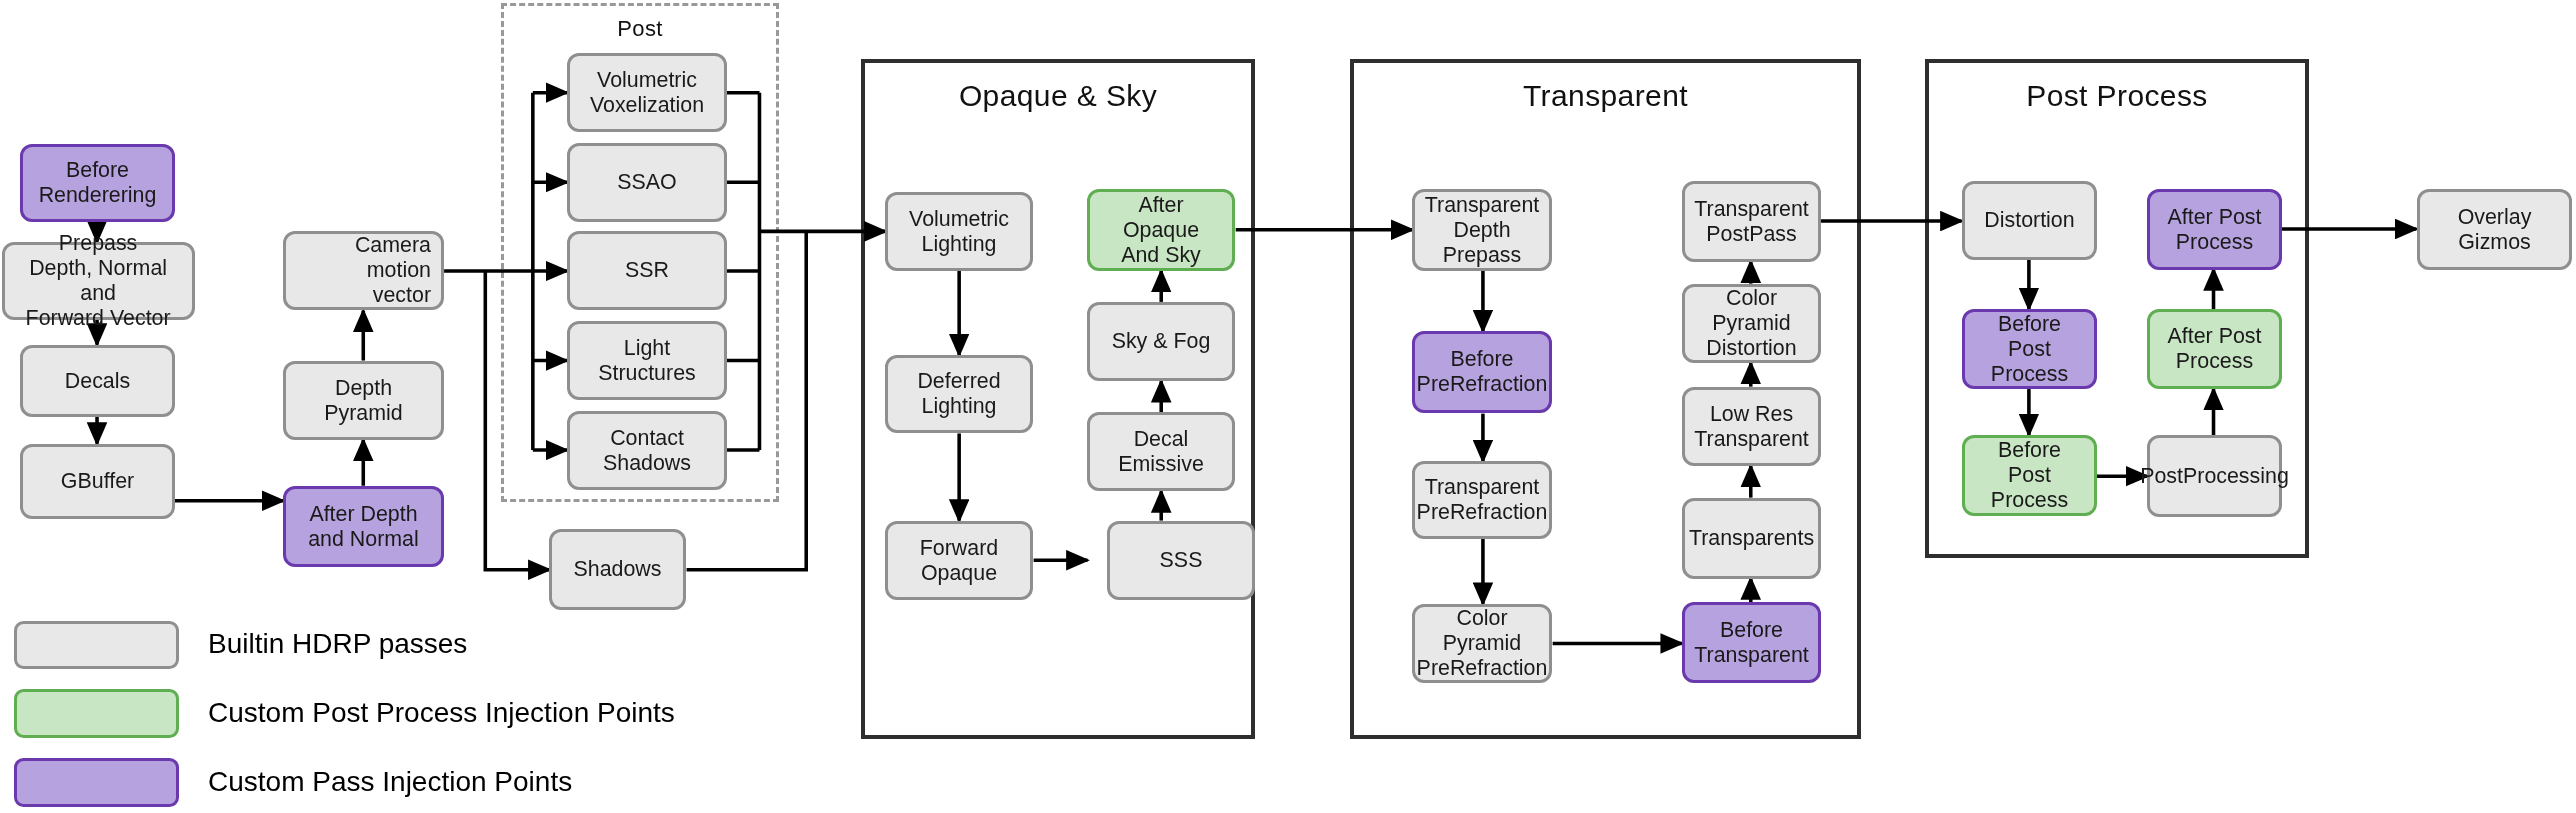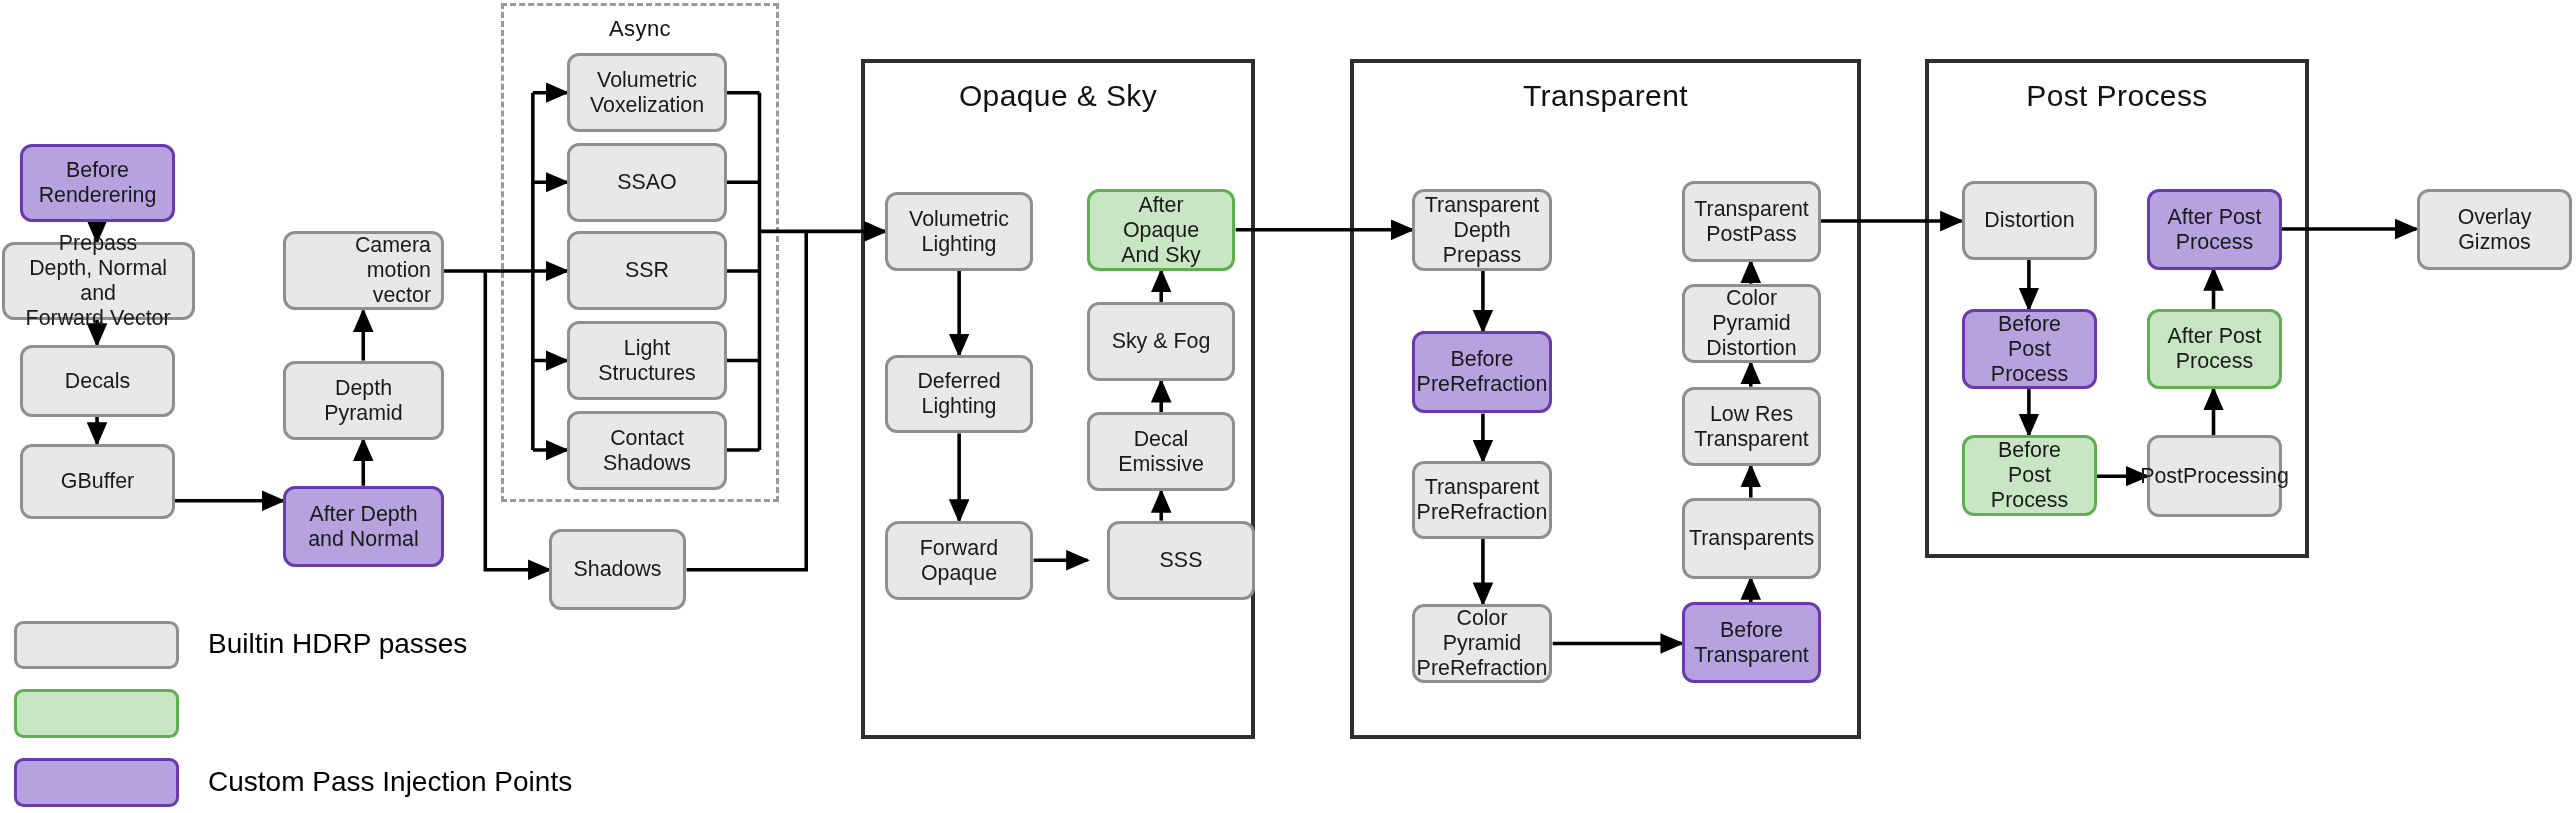--- a/index.html
+++ b/index.html
@@ -129,21 +129,21 @@
         <polyline points="2560,491 2560,549" fill="none" stroke="#000000" stroke-width="4.5" marker-end="url(#arrowhead)"></polyline>
         <polyline points="2645,601 2709,601" fill="none" stroke="#000000" stroke-width="4.5" marker-end="url(#arrowhead)"></polyline>
         <polyline points="2793,549 2793,491" fill="none" stroke="#000000" stroke-width="4.5" marker-end="url(#arrowhead)"></polyline>
         <polyline points="2793,390 2793,340" fill="none" stroke="#000000" stroke-width="4.5" marker-end="url(#arrowhead)"></polyline>
         <polyline points="2879,289 3049,289" fill="none" stroke="#000000" stroke-width="4.5" marker-end="url(#arrowhead)"></polyline>
       </g>
   </svg>
 
   <div id="sections">
       <div class="section dashed" style="left: 501px; top: 3.2px; width: 278px; height: 499px;">
-        <span class="section-title">Async</span>
+        <span class="section-title">Post</span>
       </div>
       <div class="section" style="left: 861px; top: 59px; width: 394px; height: 680px;">
         <span class="section-title">Opaque &amp; Sky</span>
       </div>
       <div class="section" style="left: 1350px; top: 59px; width: 511px; height: 680px;">
         <span class="section-title">Transparent</span>
       </div>
       <div class="section" style="left: 1925px; top: 59px; width: 384px; height: 499px;">
         <span class="section-title">Post Process</span>
       </div>
@@ -167,21 +167,21 @@
       <div class="node builtin" style="left: 567px; top: 231px; width: 160px; height: 79px;">SSR</div>
       <div class="node builtin" style="left: 567px; top: 321px; width: 160px; height: 79px;">Light
 Structures</div>
       <div class="node builtin" style="left: 567px; top: 411px; width: 160px; height: 79px;">Contact
 Shadows</div>
       <div class="node builtin" style="left: 549px; top: 529px; width: 137px; height: 81px;">Shadows</div>
       <div class="node builtin" style="left: 885px; top: 192px; width: 148px; height: 79px;">Volumetric
 Lighting</div>
       <div class="node builtin" style="left: 885px; top: 355px; width: 148px; height: 78px;">Deferred
 Lighting</div>
-      <div class="node builtin" style="left: 885px; top: 521px; width: 148px; height: 79px; border-radius: 14px;">Forward
+      <div class="node builtin" style="left: 885px; top: 521px; width: 148px; height: 79px;">Forward
 Opaque</div>
       <div class="node postprocess" style="left: 1087px; top: 189px; width: 148px; height: 82px;">After Opaque
 And Sky</div>
       <div class="node builtin" style="left: 1087px; top: 302px; width: 148px; height: 79px;">Sky &amp; Fog</div>
       <div class="node builtin" style="left: 1087px; top: 412px; width: 148px; height: 79px;">Decal Emissive</div>
       <div class="node builtin" style="left: 1087px; top: 521px; width: 148px; height: 79px; margin-left: 20px;">SSS</div>
       <div class="node builtin" style="left: 1412px; top: 189px; width: 140px; height: 82px;">Transparent
 Depth Prepass</div>
       <div class="node pass" style="left: 1412px; top: 331px; width: 140px; height: 82px;">Before
 PreRefraction</div>
@@ -209,17 +209,18 @@
       <div class="node pass" style="left: 2147px; top: 189px; width: 135px; height: 81px;">After Post
 Process</div>
       <div class="node builtin" style="left: 2417px; top: 189px; width: 155px; height: 81px;">Overlay
 Gizmos</div>
     </div>
 
   <div id="legend">
     <div class="legend-swatch builtin"></div>
     <span class="legend-label l1">Builtin HDRP passes</span>
     <div class="legend-swatch postprocess"></div>
+    <span class="legend-label l2">Custom Post Process Injection Points</span>
     <div class="legend-swatch pass"></div>
     <span class="legend-label l3">Custom Pass Injection Points</span>
   </div>
 </div>
 
 
 </body></html>

